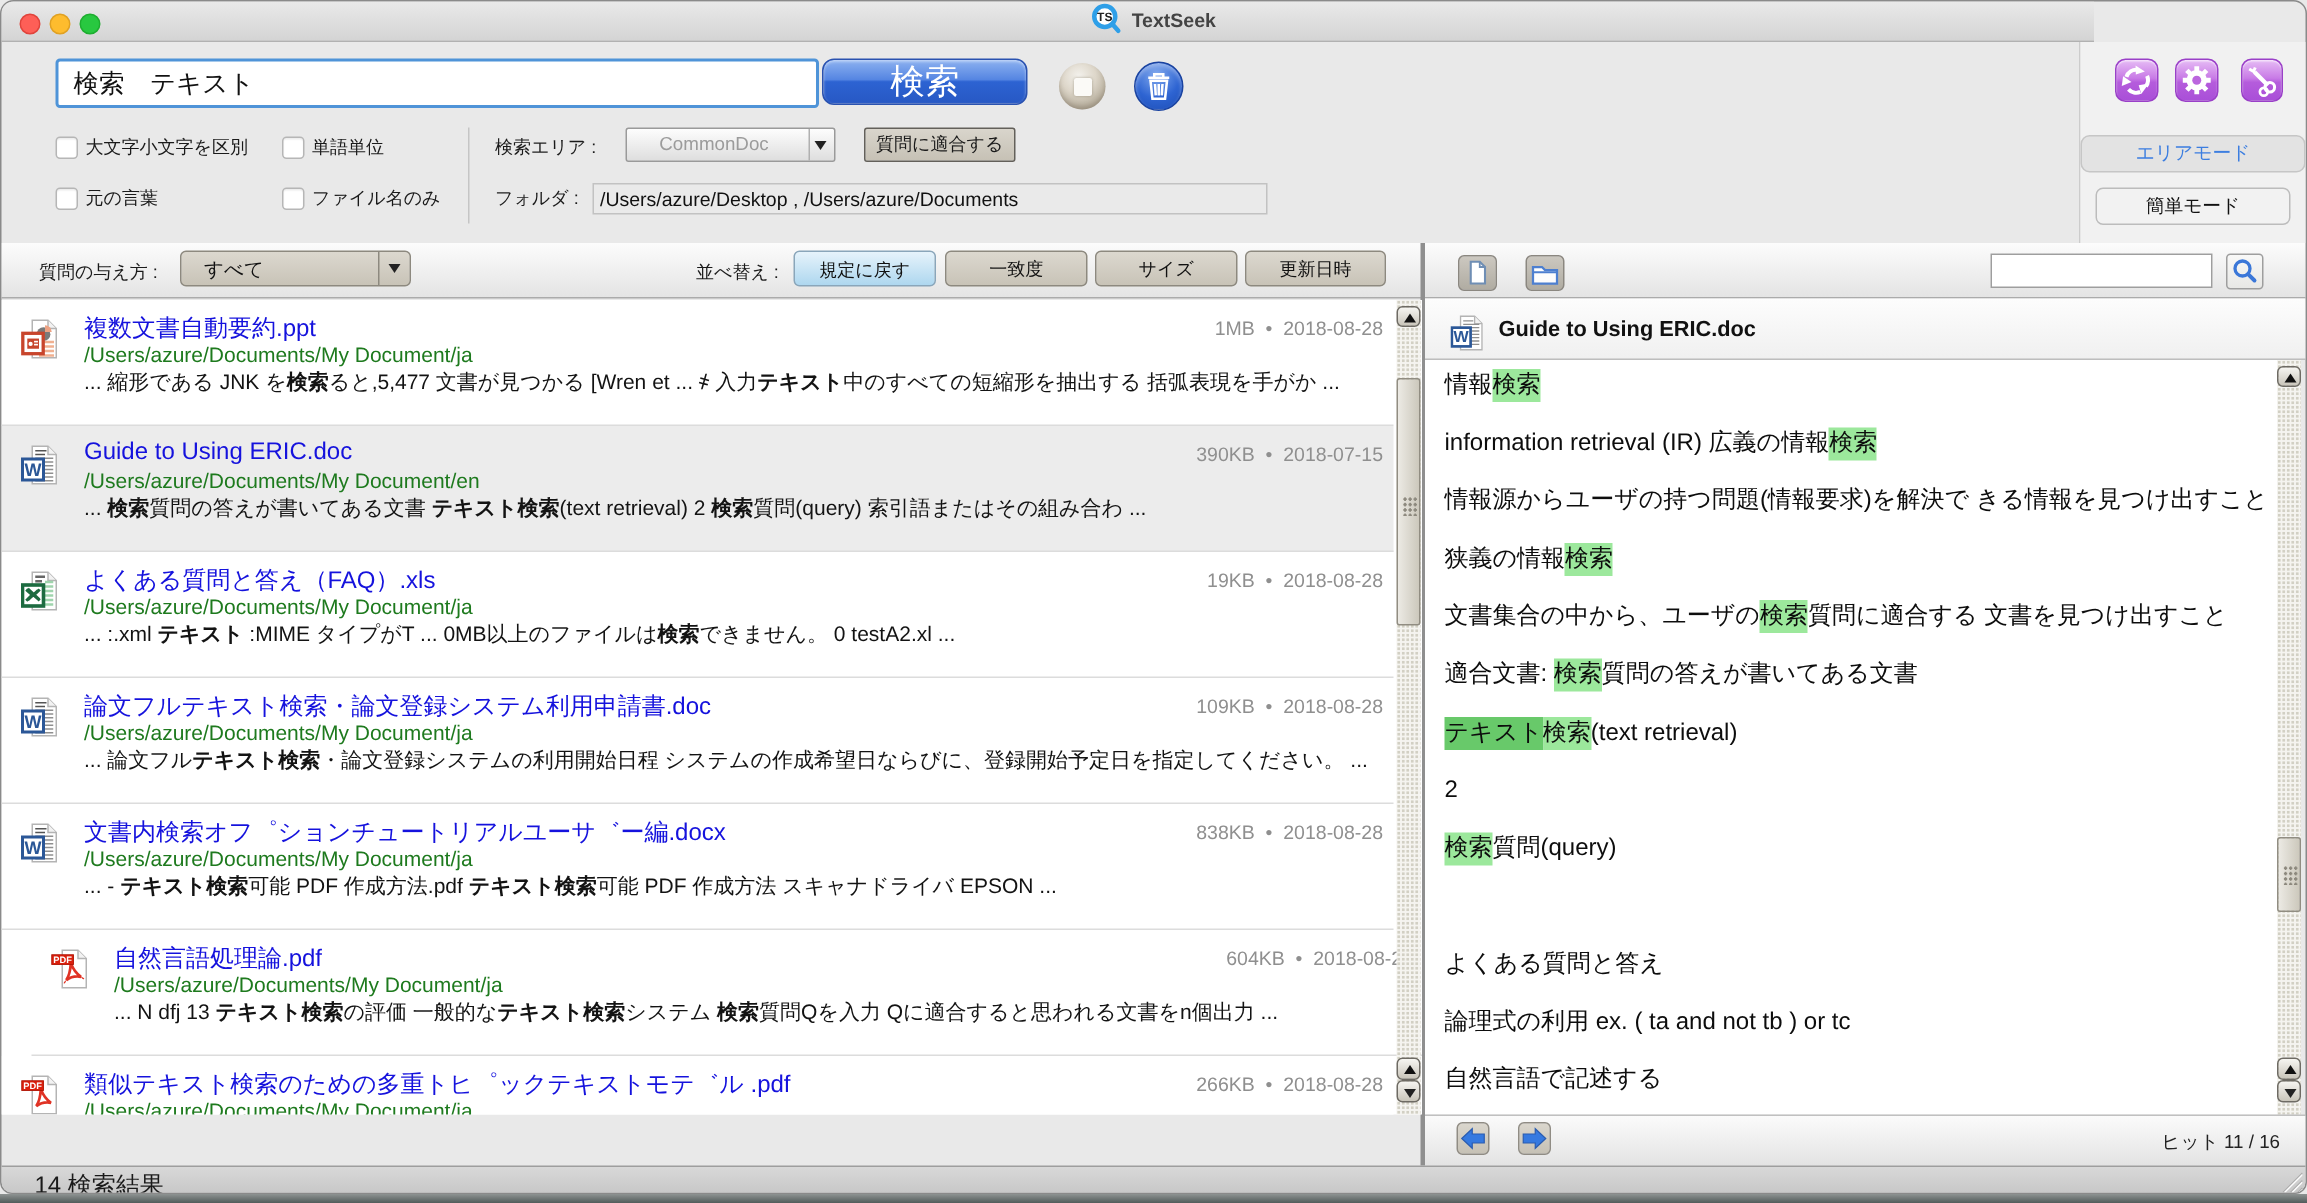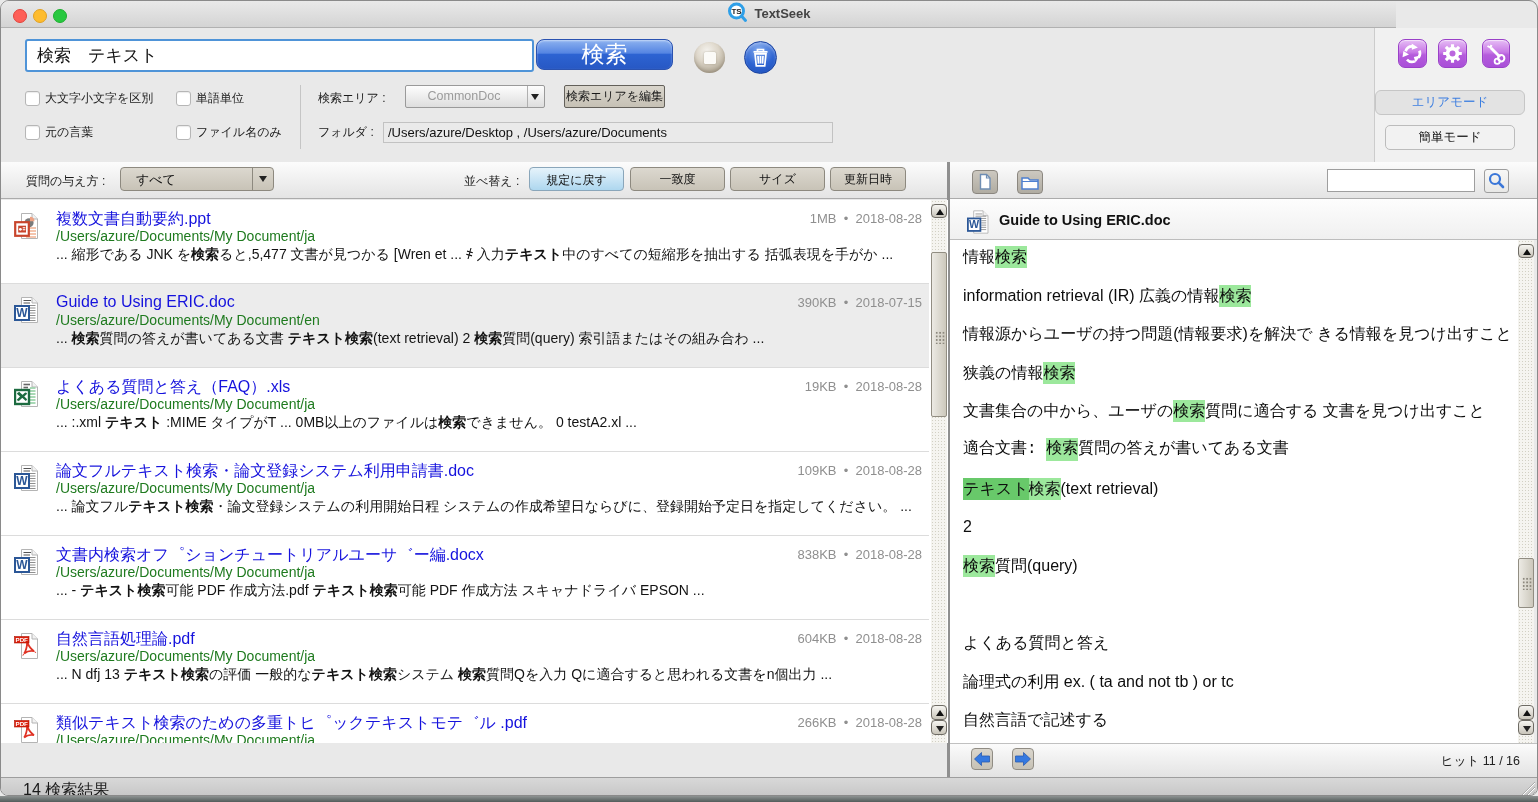--- a/index.html
+++ b/index.html
@@ -55,21 +55,21 @@
  <div class="light" style="left:12px;background:#fe5f57;border:0.5px solid #e0443c;"></div>
  <div class="light" style="left:32px;background:#febc2e;border:0.5px solid #e0a123;"></div>
  <div class="light" style="left:52px;background:#28c840;border:0.5px solid #1eae30;"></div>
  <div id="title"><svg style="vertical-align:-5px;margin-right:6px" width="21" height="21" viewBox="0 0 21 21">
           <circle cx="9.5" cy="9" r="7" fill="#fff" stroke="#2e9fe8" stroke-width="3"></circle>
           <line x1="14.5" y1="14" x2="18.5" y2="18.5" stroke="#2e9fe8" stroke-width="3" stroke-linecap="round"></line>
           <text x="9.5" y="12.2" font-size="8" font-weight="bold" text-anchor="middle" fill="#222">TS</text>
         </svg>TextSeek</div>
 </div>
 
-<div id="toppanel" class="ab" style="left:0;top:27px;width:1372px;height:134px;padding-left:32px;">
+<div id="toppanel" class="ab" style="left:12px;top:27px;width:1372px;height:134px;padding-left:32px;">
  <div class="ab" style="left:24px;top:11px;width:495px;height:29px;background:#fff;border:2px solid #4f94d8;border-radius:3px;font-size:17px;color:#111;line-height:29px;padding-left:10px;">検索　テキスト</div>
  <div class="ab" style="left:535px;top:11px;width:137px;height:31px;border-radius:8px;border:1px solid #2a52b0;box-sizing:border-box;background:linear-gradient(#8db2f0 0%,#5585e2 45%,#2d63d2 50%,#2758c4 100%);box-shadow:inset 0 1px 2px rgba(255,255,255,.5);text-align:center;color:#fff;font-family:'Liberation Serif',serif;font-size:23px;line-height:30px;">検索</div>
  <div class="ab" style="left:693px;top:14px;width:31px;height:31px;border-radius:50%;background:radial-gradient(circle at 42% 28%,#f3f1ec 0%,#ddd6c9 40%,#b0a795 78%,#978d76 100%);box-shadow:inset 0 -2px 3px rgba(120,110,95,.35);"></div>
  <div class="ab" style="left:702.5px;top:23.5px;width:12px;height:12px;background:#fbfaf7;border-radius:1.5px;box-shadow:0 0 2px rgba(130,120,100,.6);"></div>
  <div class="ab" style="left:743px;top:13px;width:33px;height:33px;border-radius:50%;background:radial-gradient(circle at 45% 25%,#82aaee,#2e64d2 55%,#1b4cb4);border:1px solid #1a43a0;box-sizing:border-box;box-shadow:inset 0 2px 3px rgba(255,255,255,.4);">
   <svg width="31" height="31" viewBox="0 0 31 31">
           <g stroke="#fff" stroke-width="1.7" fill="none">
             <path d="M8.5 9.8 h14"></path>
             <path d="M12.5 9.8 v-2.3 h6 v2.3"></path>
             <path d="M10 11.8 l1.3 12 h8.4 l1.3 -12 z"></path>
@@ -89,21 +89,21 @@
  <div class="cb" style="left:175px;top:97px;"></div>
       <div class="lbl ab" style="left:195px;top:96px;">ファイル名のみ</div>
  <div class="ab" style="left:299px;top:57px;width:1px;height:64px;background:#c5c5c5;"></div>
 
  <div class="lbl ab" style="left:317px;top:62px;">検索エリア :</div>
  <div class="ab" style="left:404px;top:57px;width:140px;height:23px;background:linear-gradient(#fdfdfd,#dedede);border:1px solid #9a9a9a;box-sizing:border-box;border-radius:2px;">
    <div class="ab" style="left:8px;top:0;width:100px;text-align:center;font-size:12.5px;color:#9b9b9b;line-height:21px;">CommonDoc</div>
    <div class="ab" style="left:121px;top:0;width:1px;height:21px;background:#b0b0b0;"></div>
    <div class="downarr" style="left:125px;top:8px;"></div>
  </div>
- <div class="ab lbl" style="left:563px;top:57px;width:101px;height:23px;background:linear-gradient(#d9d5cc,#c6c1b5);border:1.5px solid #63605a;border-radius:2px;box-sizing:border-box;text-align:center;line-height:20px;font-size:12px;white-space:nowrap;">検索エリアを編集</div>
+ <div class="ab lbl" style="left:563px;top:57px;width:101px;height:23px;background:linear-gradient(#d9d5cc,#c6c1b5);border:1.5px solid #63605a;border-radius:2px;box-sizing:border-box;text-align:center;line-height:20px;font-size:12px;white-space:nowrap;">質問に適合する</div>
 
  <div class="lbl ab" style="left:317px;top:96px;">フォルダ :</div>
  <div class="ab" style="left:382px;top:94px;width:450px;height:21px;background:#eaeaea;border:1px solid #c2c2c2;box-sizing:border-box;font-size:13px;color:#111;line-height:19px;padding-left:4px;">/Users/azure/Desktop , /Users/azure/Documents</div>
 
  <div class="ab" style="left:1373px;top:0px;width:1px;height:134px;background:#cccccc;"></div>
  <div class="ab" style="left:1374px;top:0px;width:162px;height:134px;background:#f1f1f1;"></div>
  <div class="pbtn" style="left:1397px;top:11px;">
   <svg width="27" height="27" viewBox="0 0 27 27">
           <g fill="none" stroke="#fff" stroke-width="2.7">
             <path d="M6.6 11.2 A7 7 0 0 1 13.8 6.5"></path>
@@ -147,21 +147,21 @@
  <div class="lbl ab" style="left:25px;top:11px;">質問の与え方 :</div>
  <div class="ab beige" style="left:119px;top:5px;width:154px;height:24px;box-sizing:border-box;border-radius:4px;">
    <div class="ab" style="left:15px;top:3px;font-size:13px;color:#111;">すべて</div>
    <div class="ab" style="right:20px;top:0;width:1px;height:22px;background:#8d897f;"></div>
    <div class="downarr" style="right:6px;top:8px;"></div>
  </div>
  <div class="lbl ab" style="left:463px;top:11px;">並べ替え :</div>
  <div class="sbtn" style="left:528px;width:95px;background:linear-gradient(#e6f3fb,#aed7ef);border:1px solid #8aa6ba;">規定に戻す</div>
  <div class="sbtn beige" style="left:629px;width:95px;">一致度</div>
  <div class="sbtn beige" style="left:729px;width:95px;">サイズ</div>
- <div class="sbtn beige" style="left:829px;width:76px;">更新日時</div>
+ <div class="sbtn beige" style="left:829px;width:94px;">更新日時</div>
 </div>
 
 <div class="ab tbgrad" style="left:949px;top:161px;width:587px;height:36px;border-bottom:1px solid #ababab;">
  <div class="ab" style="left:22px;top:8px;width:26px;height:24px;border-radius:4px;border:1px solid #8b8780;box-sizing:border-box;background:linear-gradient(#ccc8c0,#b0aca2);">
   <svg width="24" height="22" viewBox="0 0 24 22">
           <path d="M7.5 3.5 h6 l3.5 3.5 v11 h-9.5 z" fill="#fff" stroke="#6f8eb4" stroke-width="1.4"></path>
           <path d="M13.5 3.5 v3.5 h3.5" fill="none" stroke="#6f8eb4" stroke-width="1.2"></path>
         </svg>
  </div>
  <div class="ab" style="left:67px;top:8px;width:26px;height:24px;border-radius:4px;border:1px solid #8b8780;box-sizing:border-box;background:linear-gradient(#ccc8c0,#b0aca2);">
@@ -297,21 +297,21 @@
               <line x1="9.5" y1="24.5" x2="21.5" y2="24.5"></line>
             </g>
             <rect x="1" y="10" width="14" height="14" fill="#fff" stroke="#2b5797" stroke-width="2"></rect>
             <text x="8" y="21" font-size="12" font-weight="bold" text-anchor="middle" fill="#2b5797">W</text>
           </svg></div>
   <div class="tt">文書内検索オフ゜ションチュートリアルユーサ゛ー編.docx</div>
         <div class="mm">838KB &nbsp;•&nbsp; 2018-08-28</div>
   <div class="pp">/Users/azure/Documents/My Document/ja</div>
   <div class="sn">... - <b>テキスト検索</b>可能 PDF 作成方法.pdf <b>テキスト検索</b>可能 PDF 作成方法 スキャナドライバ EPSON ...</div>
  </div>
- <div class="item" style="top:420px;">
+ <div class="item" style="top:420px;margin-left:20px;">
   <div class="ic"><svg width="28" height="28" viewBox="0 0 28 28">
             <path d="M7.5 1.5 h10.5 l5.5 5.5 v19.5 h-16 z" fill="#fff" stroke="#b4b4b4"></path>
             <path d="M18 1.5 v5.5 h5.5" fill="#f2f2f2" stroke="#b4b4b4"></path>
             <path d="M13.2 10.2 c1.5 3.8 4.3 7.4 6.8 9 c-3.2 -0.6 -7.2 0.3 -9.8 2.2 c2 -3 2.8 -7.6 3 -11.2 z" fill="none" stroke="#e03224" stroke-width="1.8"></path>
             <path d="M13.3 10 c0.4 -1.6 0 -2.8 -0.5 -2.2 c-0.5 0.7 0 1.6 0.5 2.2 z M19.8 19 c1.6 0.5 2.9 1.4 2.2 1.8 c-0.7 0.4 -1.6 -0.7 -2.2 -1.8 z M10.3 21.2 c-1.3 1.1 -2.4 2.4 -1.6 2.5 c0.8 0.1 1.3 -1.3 1.6 -2.5 z" fill="#e03224"></path>
             <rect x="0.5" y="4.5" width="14.5" height="6.5" fill="#da1f0c" stroke="#b01505" stroke-width="0.6"></rect>
             <text x="7.7" y="9.8" font-size="6.2" font-weight="bold" text-anchor="middle" fill="#fff">PDF</text>
           </svg></div>
   <div class="tt">自然言語処理論.pdf</div>
         <div class="mm">604KB &nbsp;•&nbsp; 2018-08-28</div>
@@ -366,21 +366,21 @@
         </svg></div>
  <div class="ab" style="left:49px;top:13px;font-size:14.5px;font-weight:bold;color:#111;">Guide to Using ERIC.doc</div>
 </div>
 
 <div class="ab" style="left:949px;top:239px;width:568px;height:503px;background:#fff;overflow:hidden;">
  <div class="pline" style="left:13px;top:6px;">情報<span class="hl">検索</span></div>
  <div class="pline" style="left:13px;top:44.6px;">information retrieval (IR) 広義の情報<span class="hl">検索</span></div>
  <div class="pline" style="left:13px;top:83.2px;">情報源からユーザの持つ問題(情報要求)を解決で きる情報を見つけ出すこと</div>
  <div class="pline" style="left:13px;top:121.8px;">狭義の情報<span class="hl">検索</span></div>
  <div class="pline" style="left:13px;top:160.4px;">文書集合の中から、ユーザの<span class="hl">検索</span>質問に適合する 文書を見つけ出すこと</div>
- <div class="pline" style="left:13px;top:199px;font-family:Liberation Mono, monospace;">適合文書: <span class="hl">検索</span>質問の答えが書いてある文書</div>
+ <div class="pline" style="left:13px;top:199px;">適合文書: <span class="hl">検索</span>質問の答えが書いてある文書</div>
  <div class="pline" style="left:13px;top:237.6px;"><span class="hd">テキスト</span><span class="hl">検索</span>(text retrieval)</div>
  <div class="pline" style="left:13px;top:276.2px;">2</div>
  <div class="pline" style="left:13px;top:314.8px;"><span class="hl">検索</span>質問(query)</div>
  <div class="pline" style="left:13px;top:392px;">よくある質問と答え</div>
  <div class="pline" style="left:13px;top:430.6px;">論理式の利用 ex. ( ta and not tb ) or tc</div>
  <div class="pline" style="left:13px;top:469.2px;">自然言語で記述する</div>
 </div>
 
 <div class="sb-track" style="left:1517px;top:239px;width:16px;height:503px;">
  <div class="sb-box" style="left:0;top:4px;width:16px;height:14px;">

